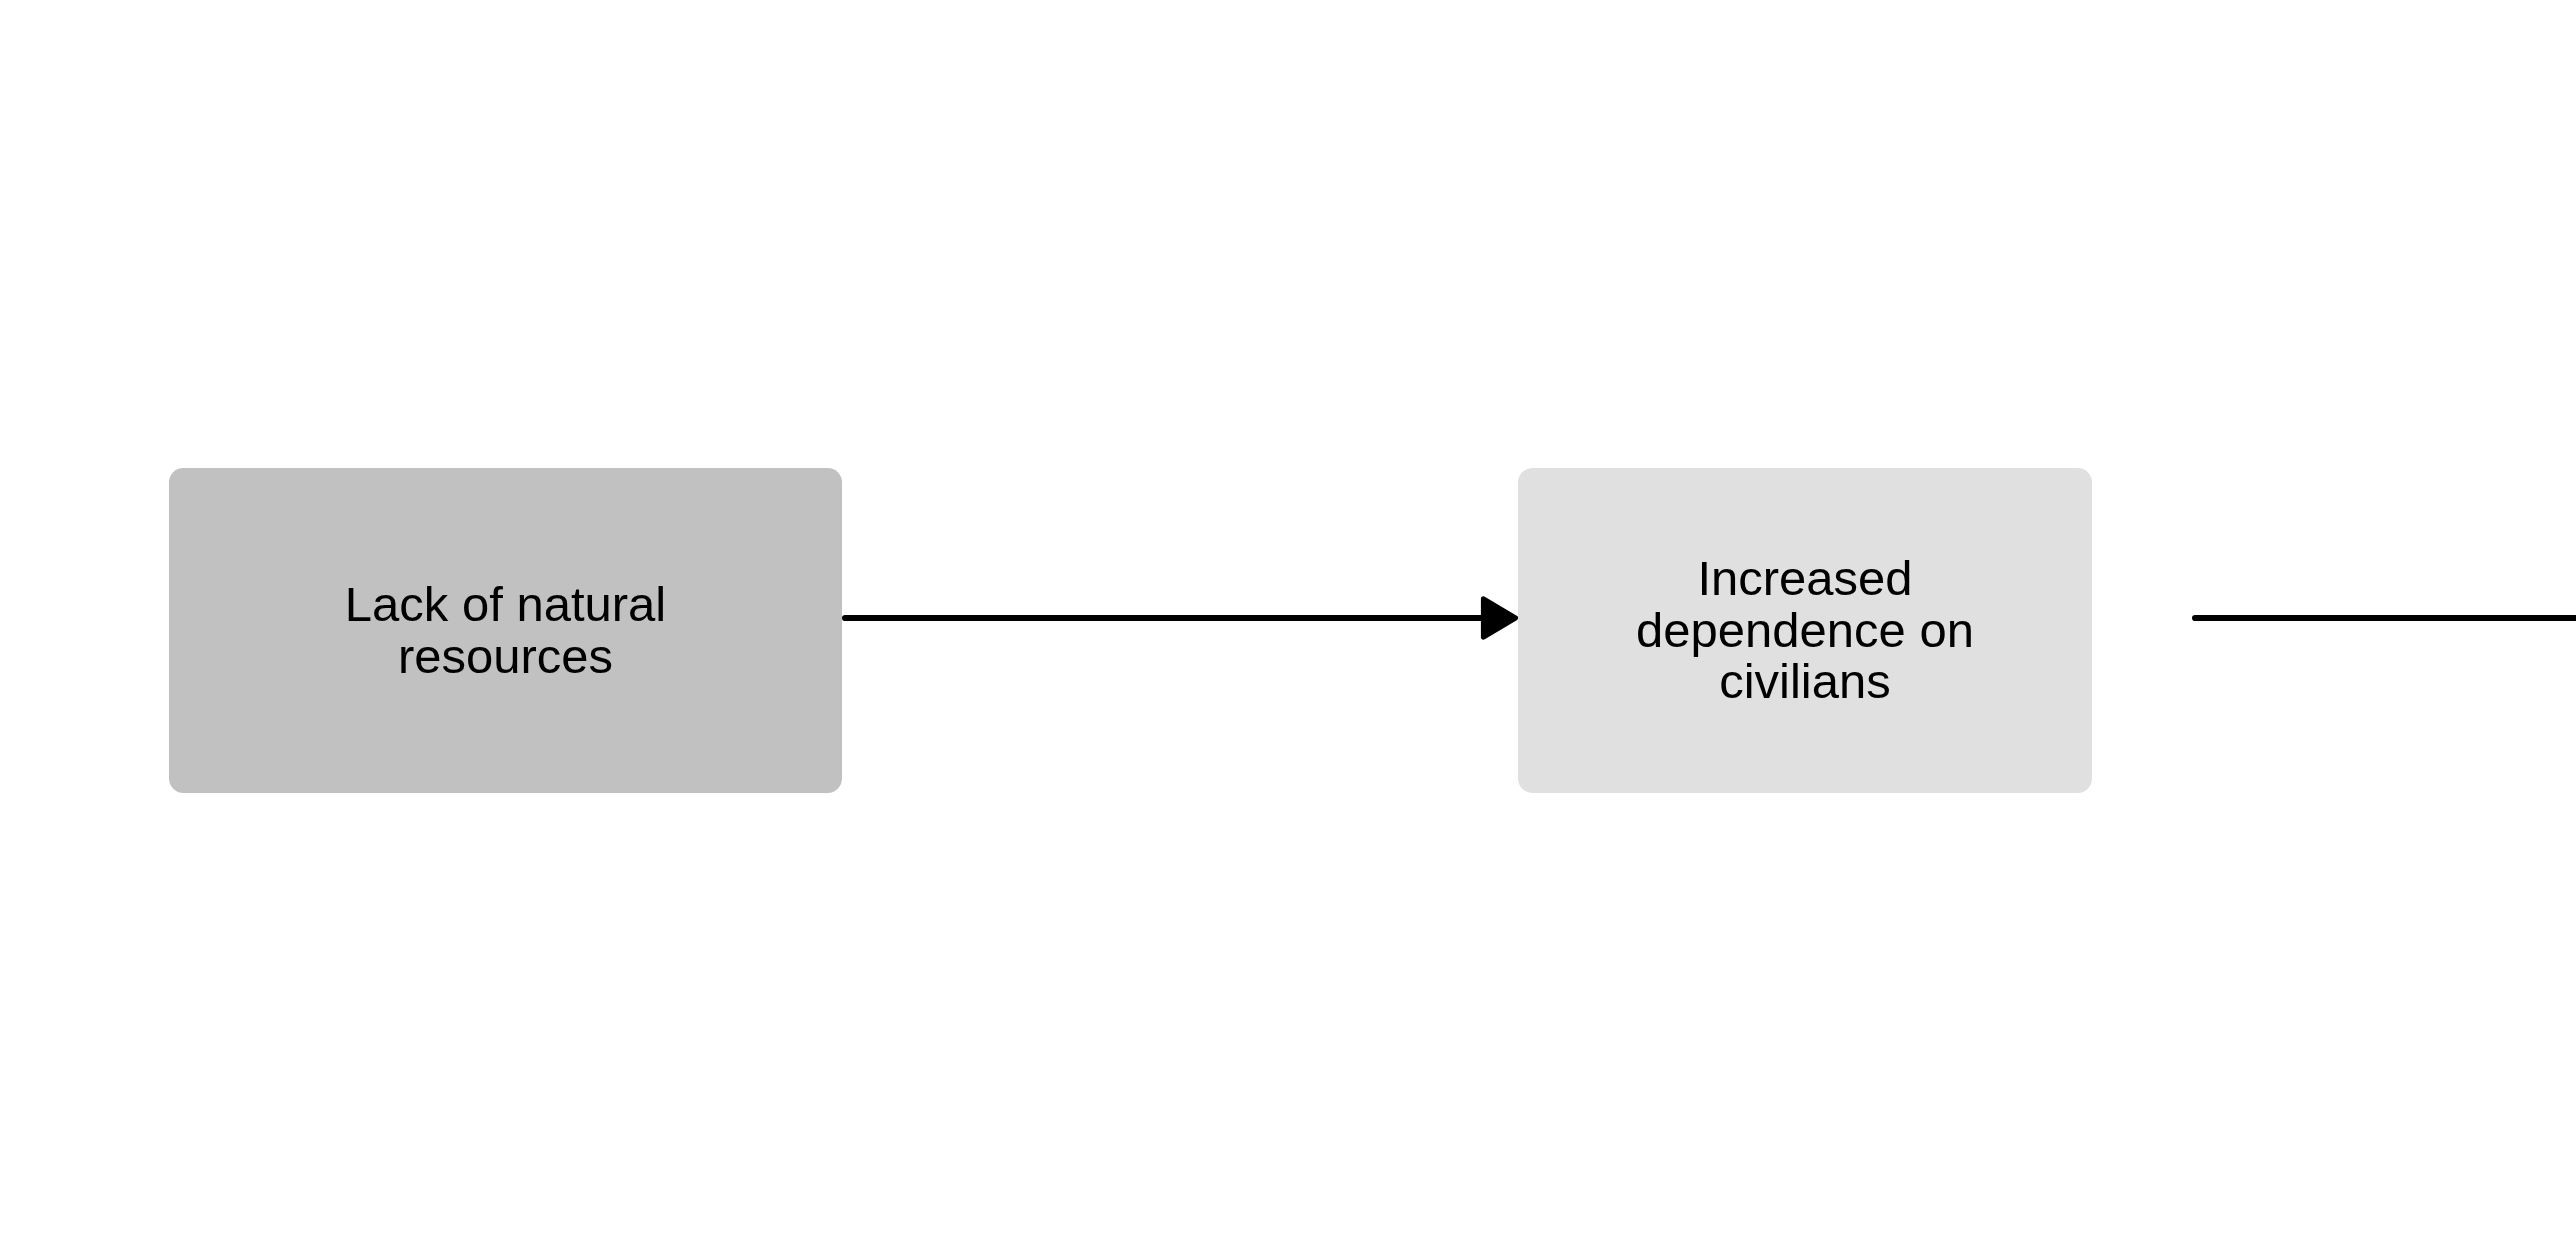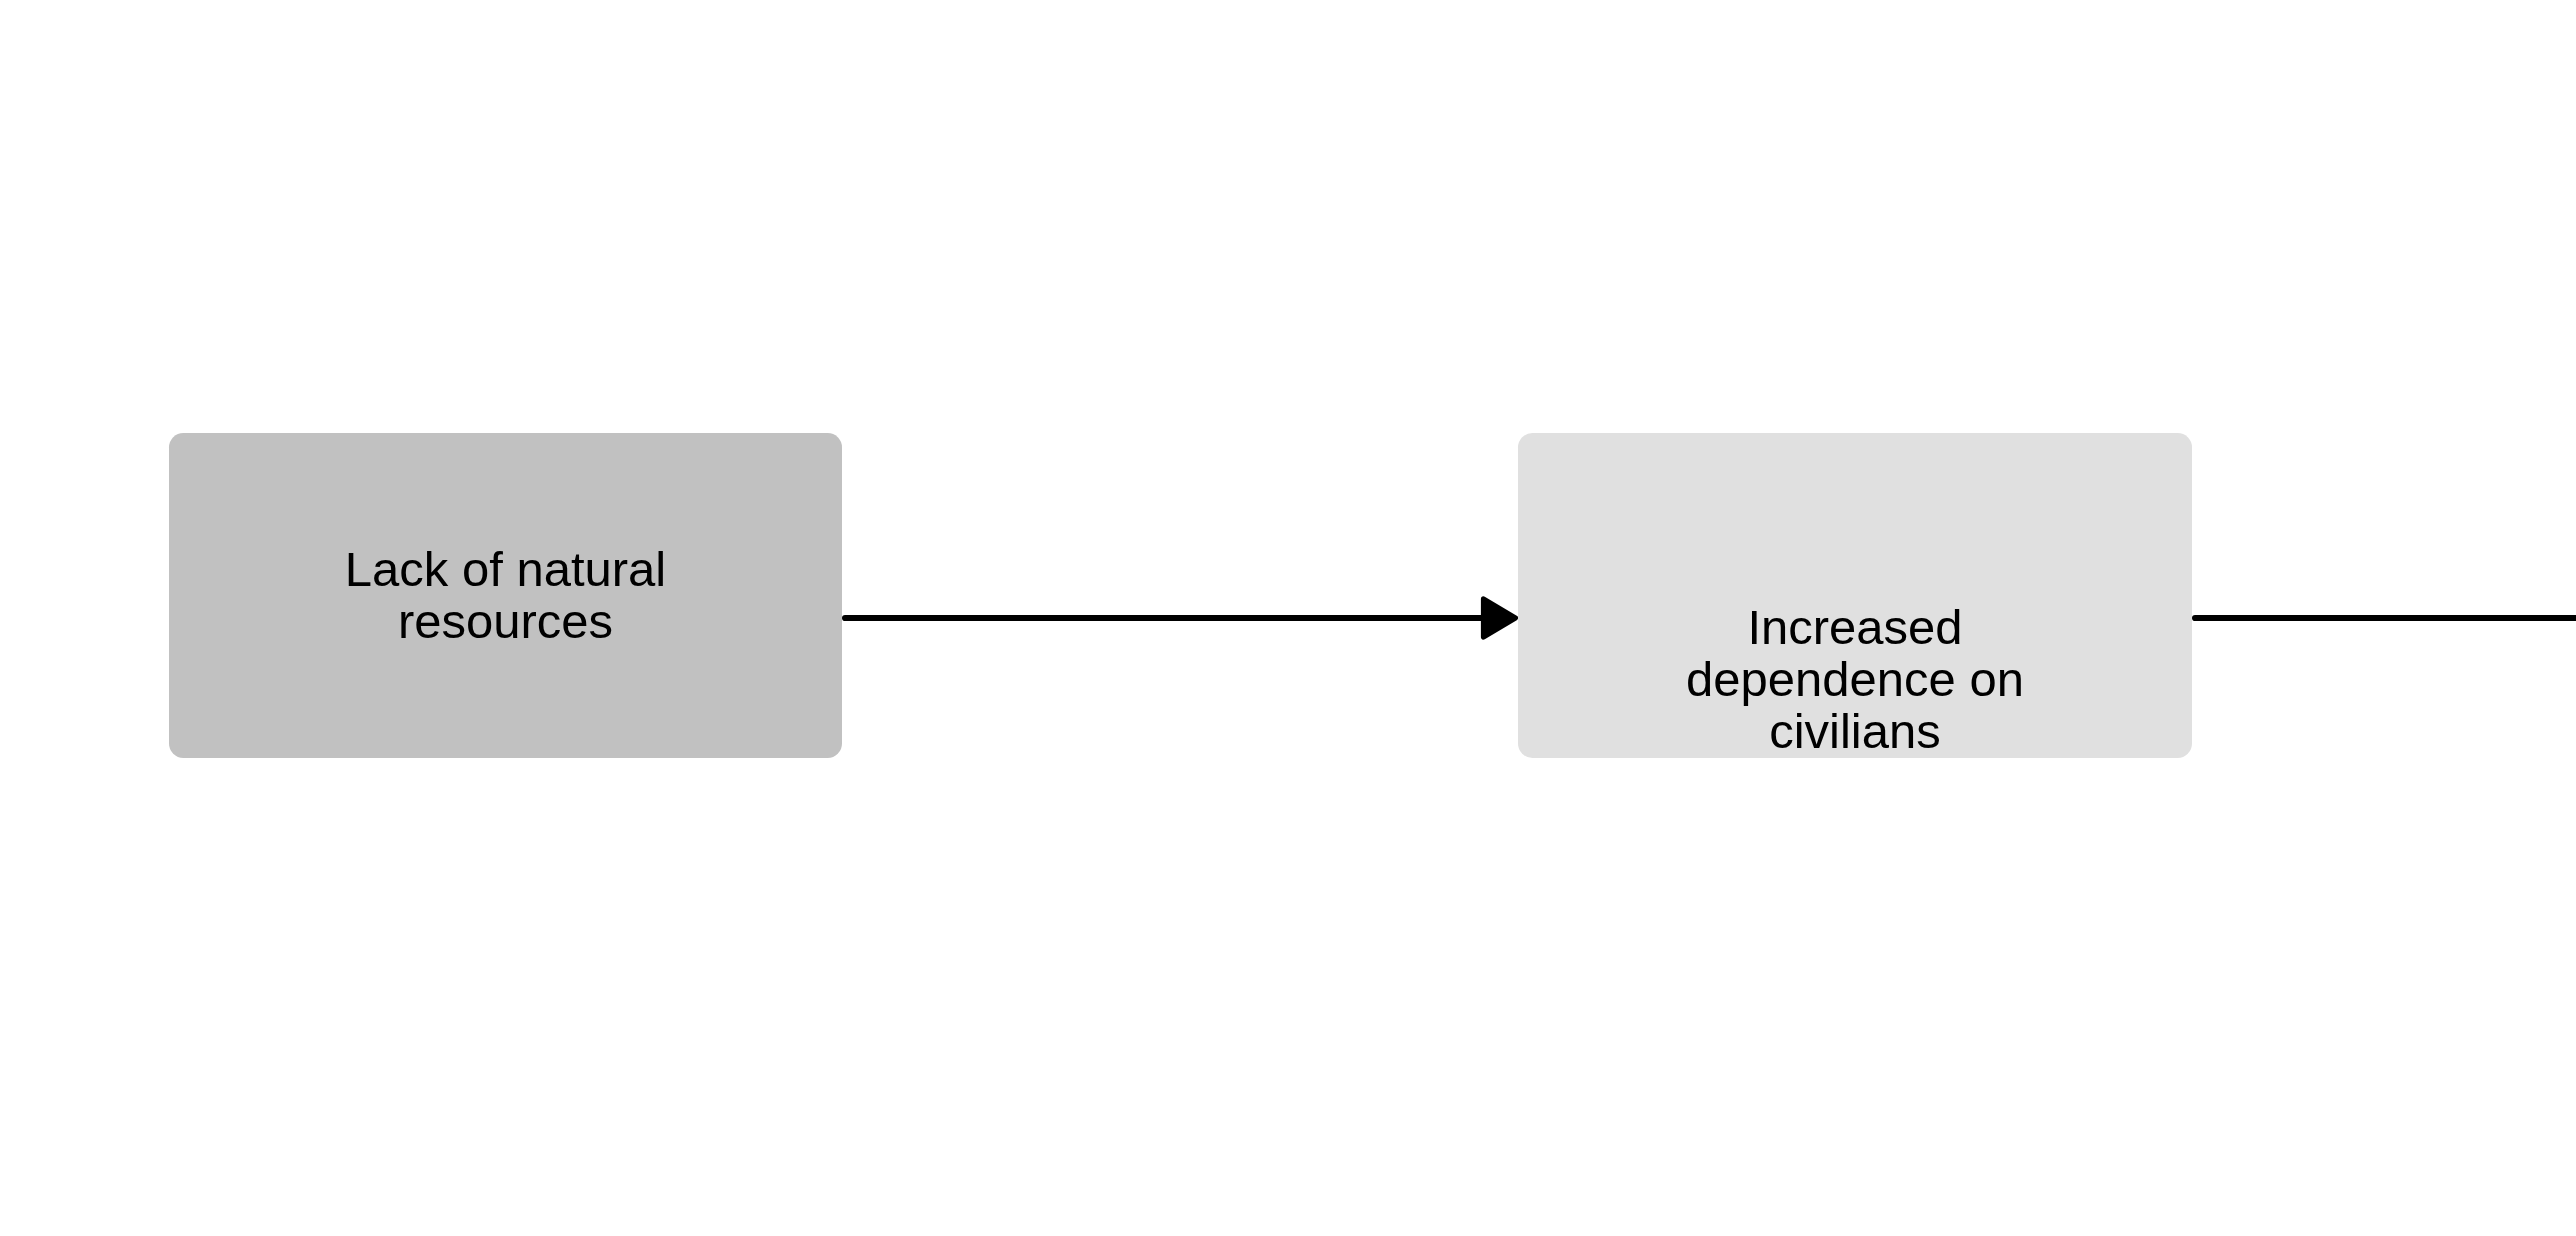--- a/index.html
+++ b/index.html
@@ -10,38 +10,38 @@
   .canvas {
     position: relative;
     width: 3709px;
     height: 1236px;
     background: #ffffff;
     font-family: "Liberation Sans", sans-serif;
     overflow: hidden;
   }
   .node {
     position: absolute;
-    top: 433px;
+    top: 468px;
     height: 325px;
     border-radius: 14.4px;
     display: flex;
     align-items: center;
     justify-content: center;
     box-sizing: border-box;
     padding: 0 5px;
   }
   .node-label {
     font-size: 49px;
     line-height: 1.06;
     color: #000000;
     text-align: center;
     white-space: pre-line;
   }
   #node-1 { left: 169px;  width: 673px; }
-  #node-2 { left: 1518px; width: 674px; align-items: flex-end; }
+  #node-2 { left: 1518px; width: 574px; }
   .edge {
     position: absolute;
     top: 587px;
     height: 62px;
     display: block;
   }
   #edge-1 { left: 842px; width: 676px; }
   #edge-2 { left: 2192px; width: 674px; }
 </style>
 </head>

